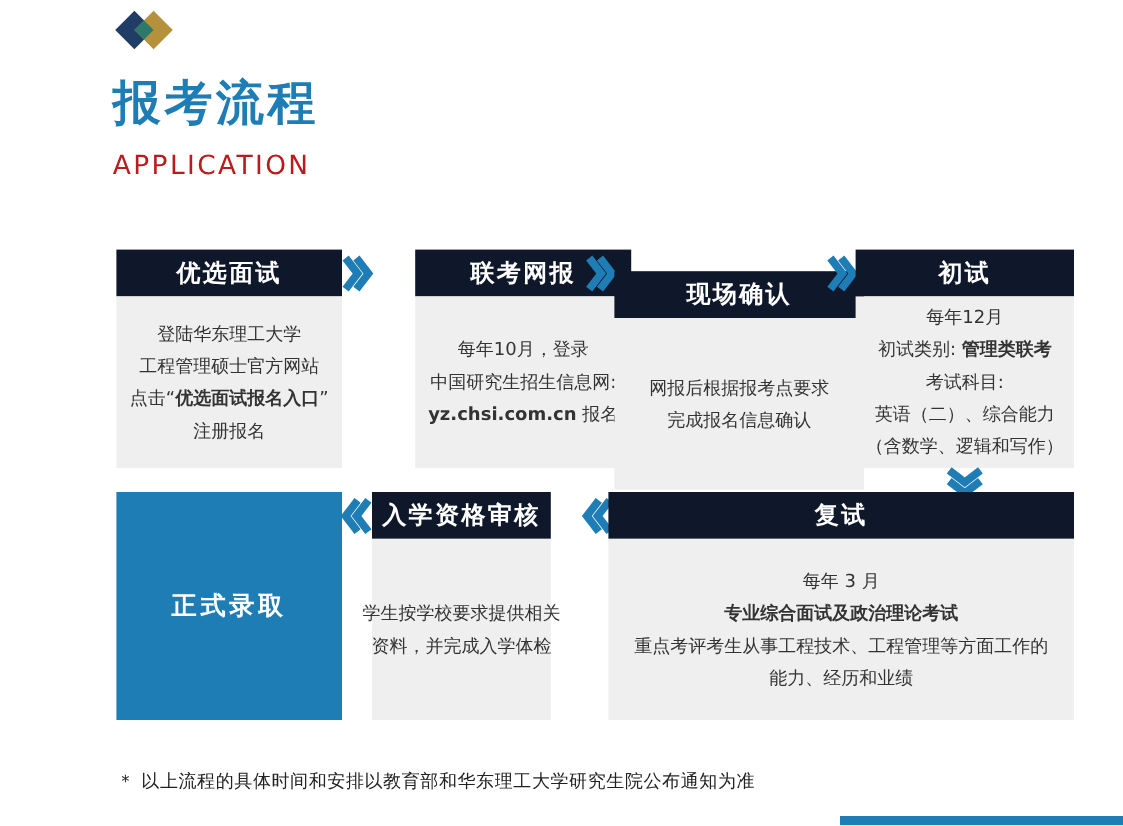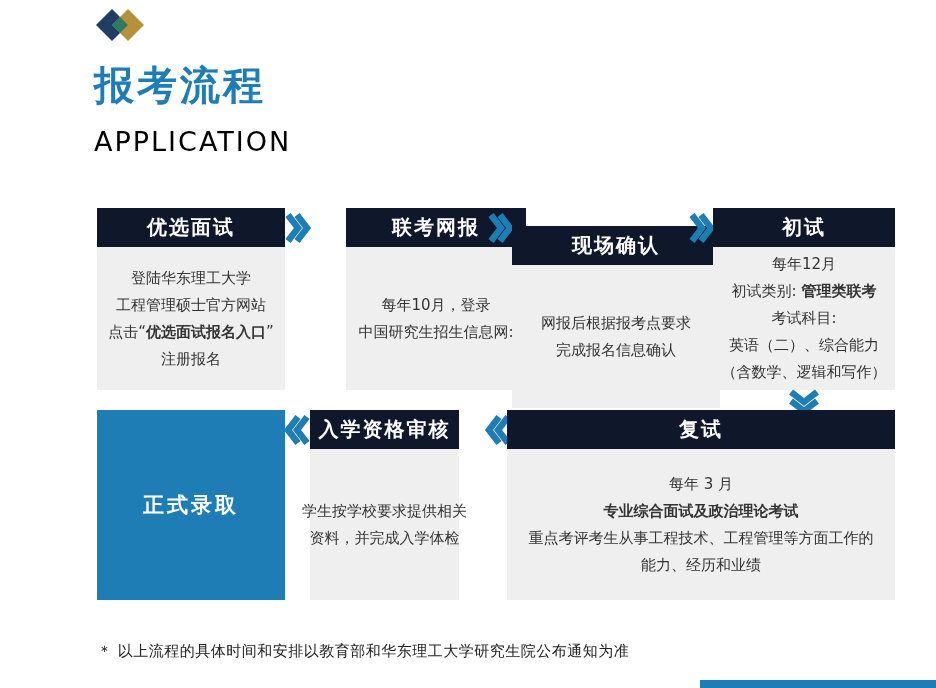--- a/index.html
+++ b/index.html
@@ -7,21 +7,21 @@
     position:relative; width:936px; height:688px; background:#ffffff;
     font-family:"DejaVu Sans","Liberation Sans",sans-serif; overflow:hidden;
   }
   .logo { position:absolute; left:93px; top:6px; }
   .title {
     position:absolute; left:94px; top:58px; margin:0;
     font-size:40px; font-weight:bold; color:#1e7db5; letter-spacing:3px;
   }
   .subtitle {
     position:absolute; left:94px; top:126px;
-    font-size:27px; color:#000000; letter-spacing:2px; font-weight:normal;
+    font-size:22px; color:#b91c1c; letter-spacing:2px; font-weight:normal;
   }
 
   .box { position:absolute; }
   .box-head {
     height:39px; background:#0f172a; color:#fff;
     font-size:20px; font-weight:bold; letter-spacing:2px;
     display:flex; align-items:center; justify-content:center;
   }
   .box-body {
     background:#efefef; color:#333; font-size:15px;
@@ -94,20 +94,21 @@
       <path d="M2 5 L12 18 L2 31" stroke="#1e7db5" stroke-width="6.5" fill="none"></path>
       <path d="M11 5 L21 18 L11 31" stroke="#1e7db5" stroke-width="6.5" fill="none"></path>
     </svg>
   </div>
 
   <div class="box b2 row1">
     <div class="box-head">联考网报</div>
     <div class="box-body">
         <div class="line"><span>每年10月，登录</span></div>
         <div class="line"><span>中国研究生招生信息网:</span></div>
+        <div class="line"><span class="b">yz.chsi.com.cn</span><span> 报名</span></div>
       </div>
   </div>
 
   <div class="chev c2">
     <svg width="24" height="36" viewBox="0 0 24 36">
       <path d="M2 5 L12 18 L2 31" stroke="#1e7db5" stroke-width="6.5" fill="none"></path>
       <path d="M11 5 L21 18 L11 31" stroke="#1e7db5" stroke-width="6.5" fill="none"></path>
     </svg>
   </div>
 

